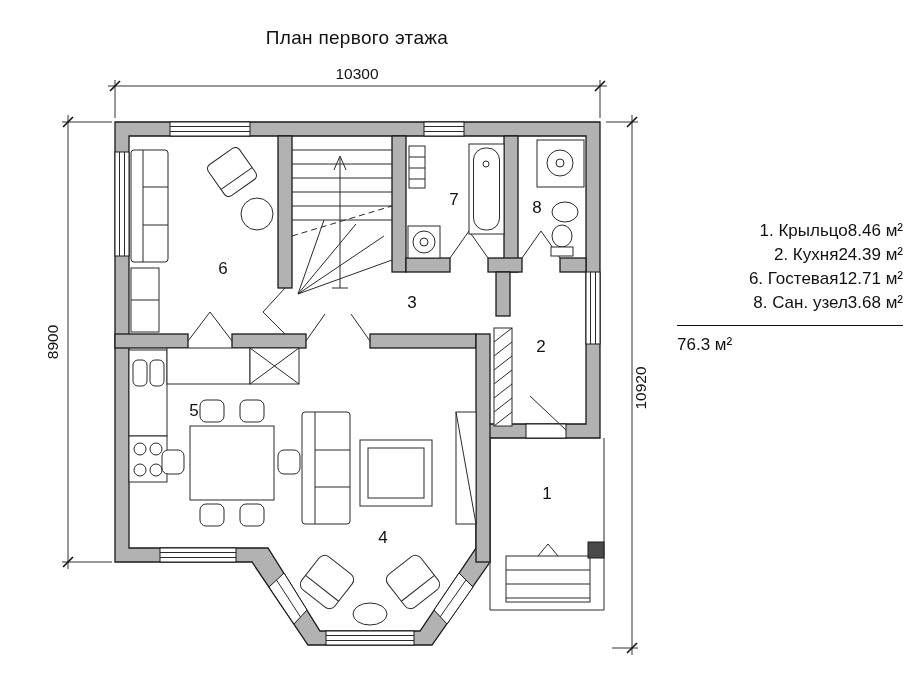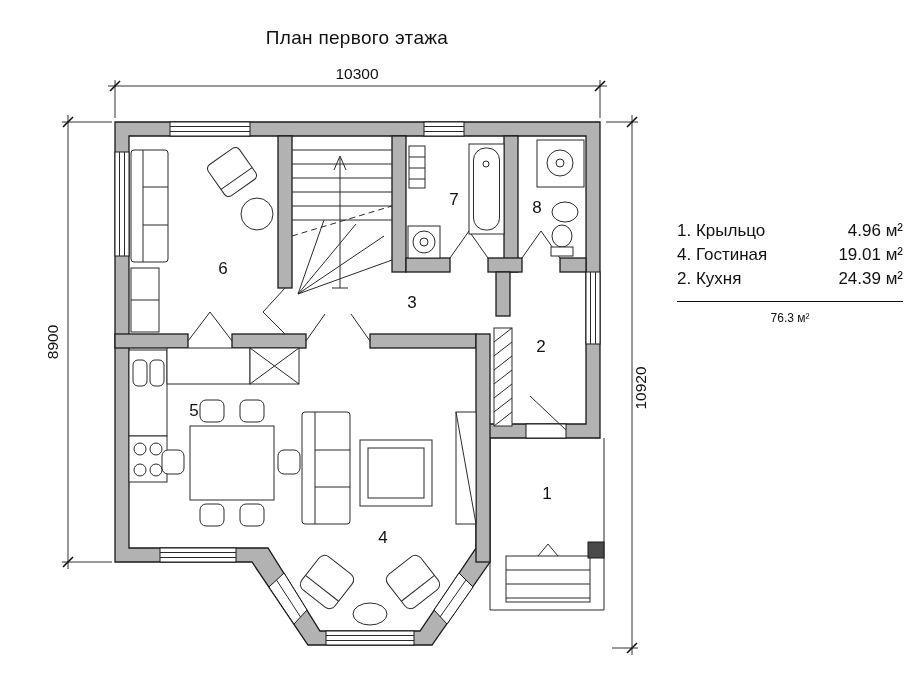--- a/index.html
+++ b/index.html
@@ -17,23 +17,23 @@
   .thin{fill:none;stroke:#2a2a2a;stroke-width:1;}
   .furn{fill:#ffffff;stroke:#2a2a2a;stroke-width:1;}
   .dash{fill:none;stroke:#2a2a2a;stroke-width:1;stroke-dasharray:6 4;}
   .dim{fill:none;stroke:#333;stroke-width:1;}
   .tick{stroke:#111;stroke-width:1.6;}
   .dimtext{font-size:15.5px;fill:#111;text-anchor:middle;}
   .roomnum{font-size:17px;fill:#111;text-anchor:middle;}
   .column{fill:#4a4a4a;stroke:var(--line);stroke-width:1;}
   
   .legend{position:absolute;left:657px;top:219px;width:226px;font-size:17px;}
-  .legend .row{display:flex;justify-content:space-between;line-height:24px;}
+  .legend .row{display:flex;justify-content:flex-end;line-height:24px;}
   .legend .rule{border-top:1.5px solid #111;margin-top:10px;}
-  .legend .total{text-align:center;margin-top:9px;font-size:12px;}
+  .legend .total{text-align:left;margin-top:9px;font-size:17px;}
 </style>
 </head>
 <body>
 
 <div class="stage">
 
   <div class="title">План первого этажа</div>
 
   <svg class="plan" width="910" height="690" viewBox="0 0 910 690">
 
@@ -272,27 +272,31 @@
     <text class="roomnum" x="363" y="543">4</text>
     <text class="roomnum" x="174" y="416">5</text>
     <text class="roomnum" x="203" y="274">6</text>
     <text class="roomnum" x="434" y="205">7</text>
     <text class="roomnum" x="517" y="213">8</text>
   </svg>
 
   <div class="legend">
     <div class="row">
       <span>1. Крыльцо</span>
-      <span>4.96 м²</span>
-    </div>
-    <div class="row">
-      <span>4. Гостиная</span>
-      <span>19.01 м²</span>
+      <span>8.46 м²</span>
     </div>
     <div class="row">
       <span>2. Кухня</span>
       <span>24.39 м²</span>
     </div>
+    <div class="row">
+      <span>6. Гостевая</span>
+      <span>12.71 м²</span>
+    </div>
+    <div class="row">
+      <span>8. Сан. узел</span>
+      <span>3.68 м²</span>
+    </div>
     <div class="rule"></div>
     <div class="total">76.3 м²</div>
   </div>
 
 </div>
 
 </body></html>

